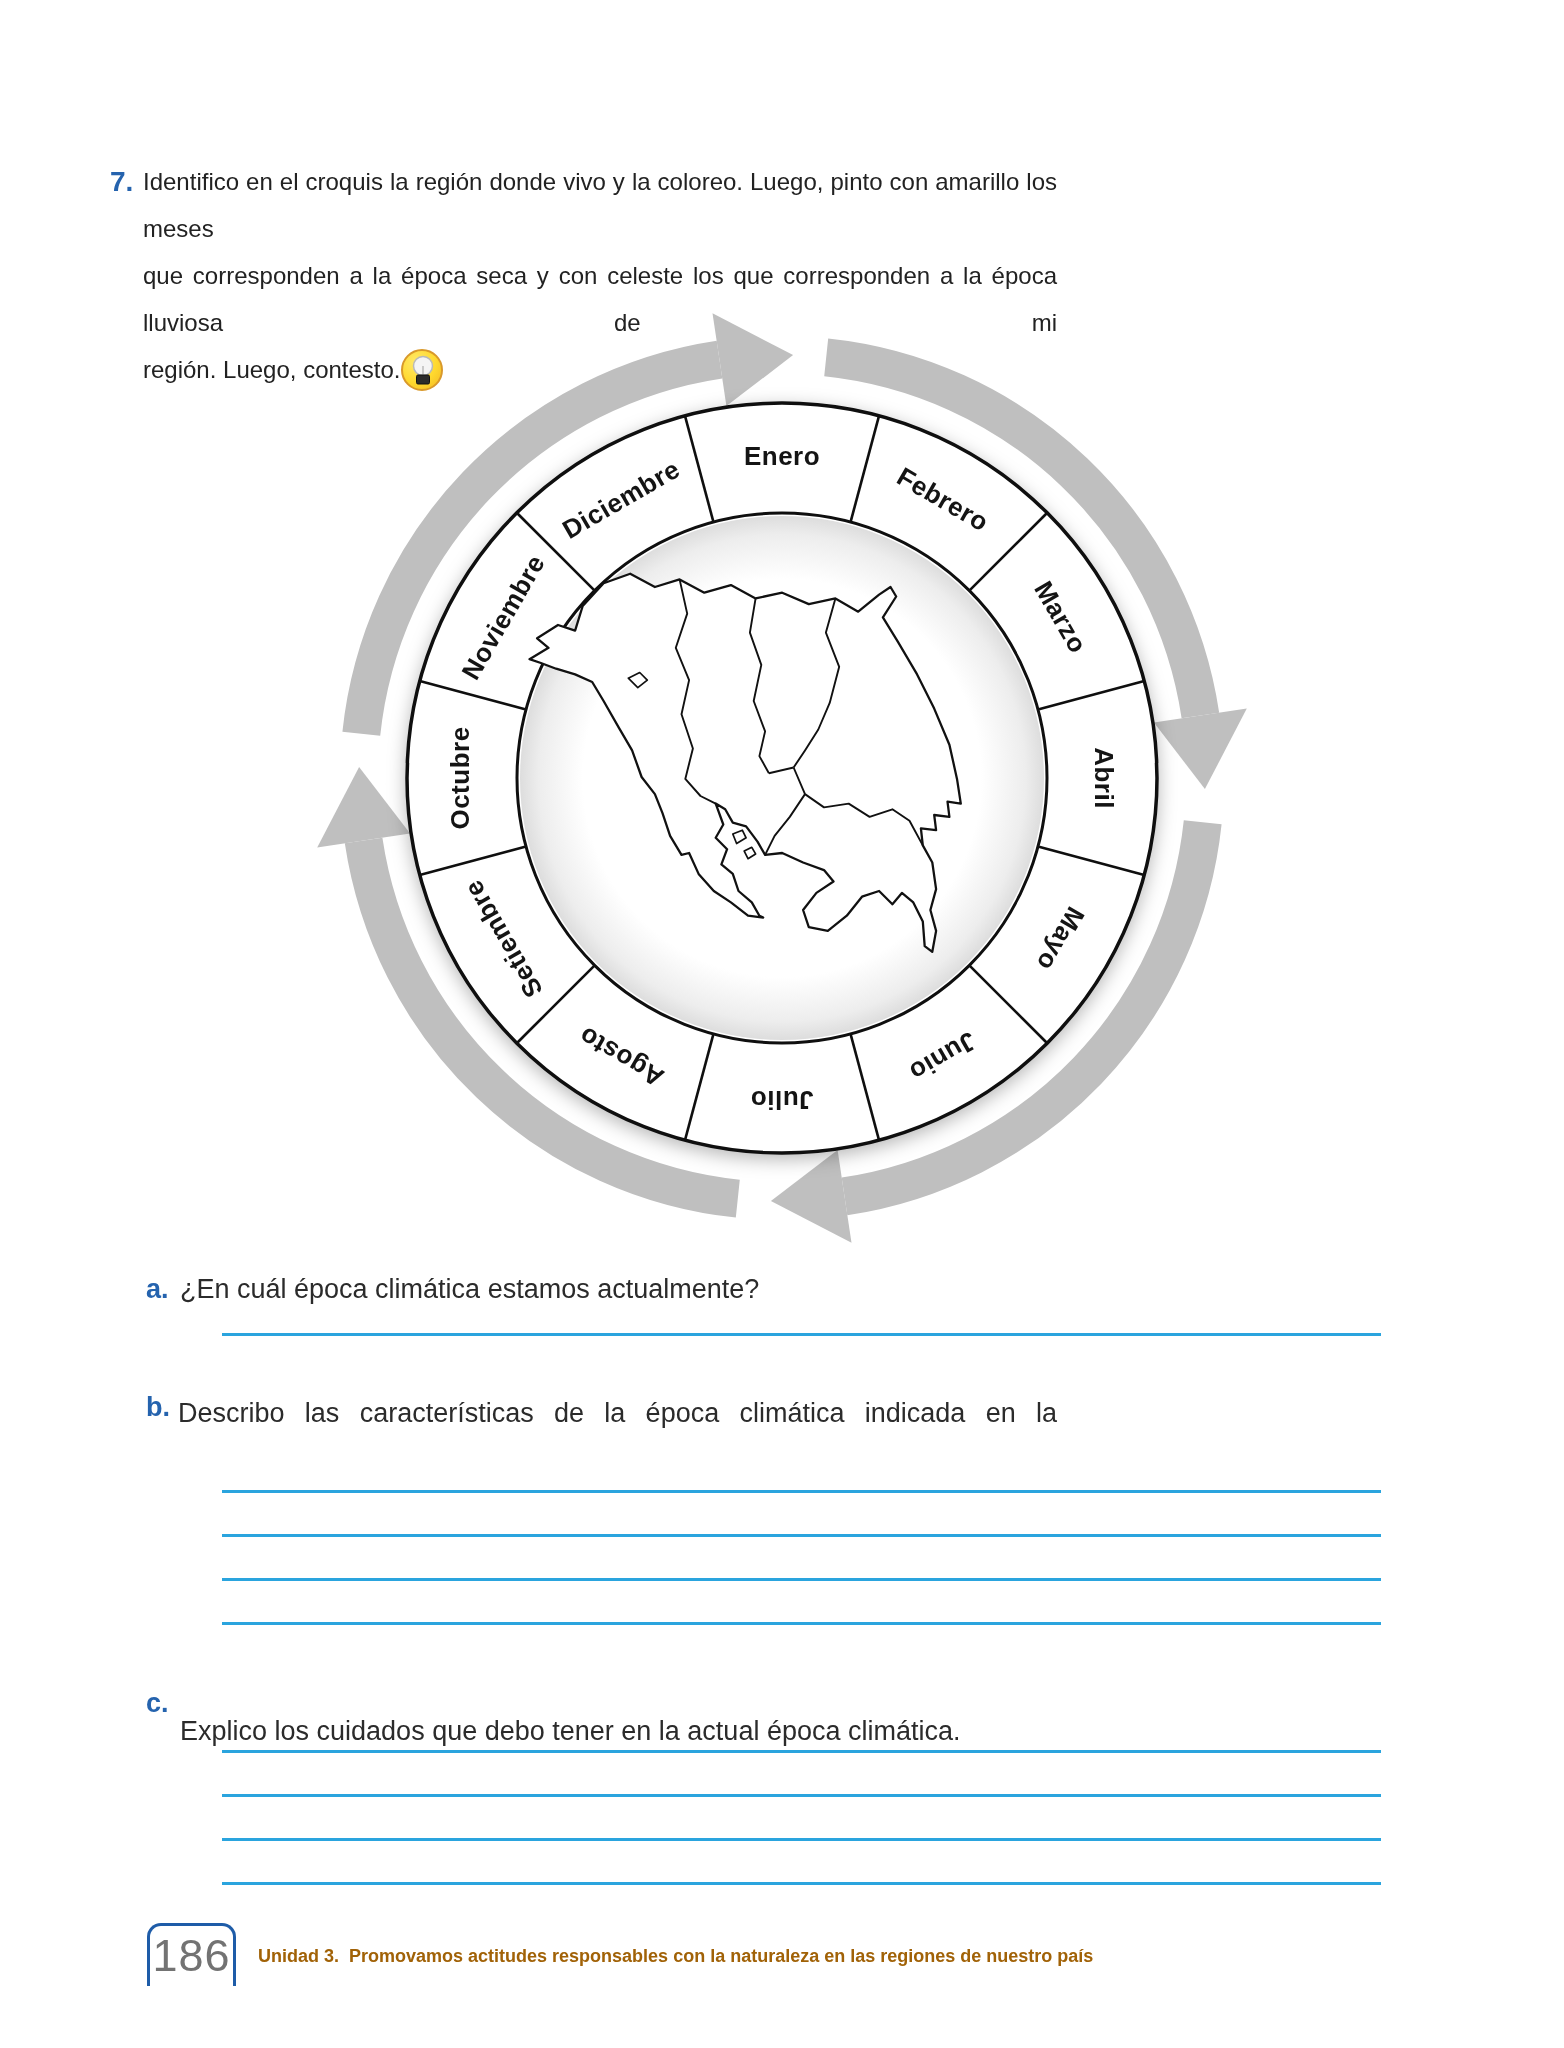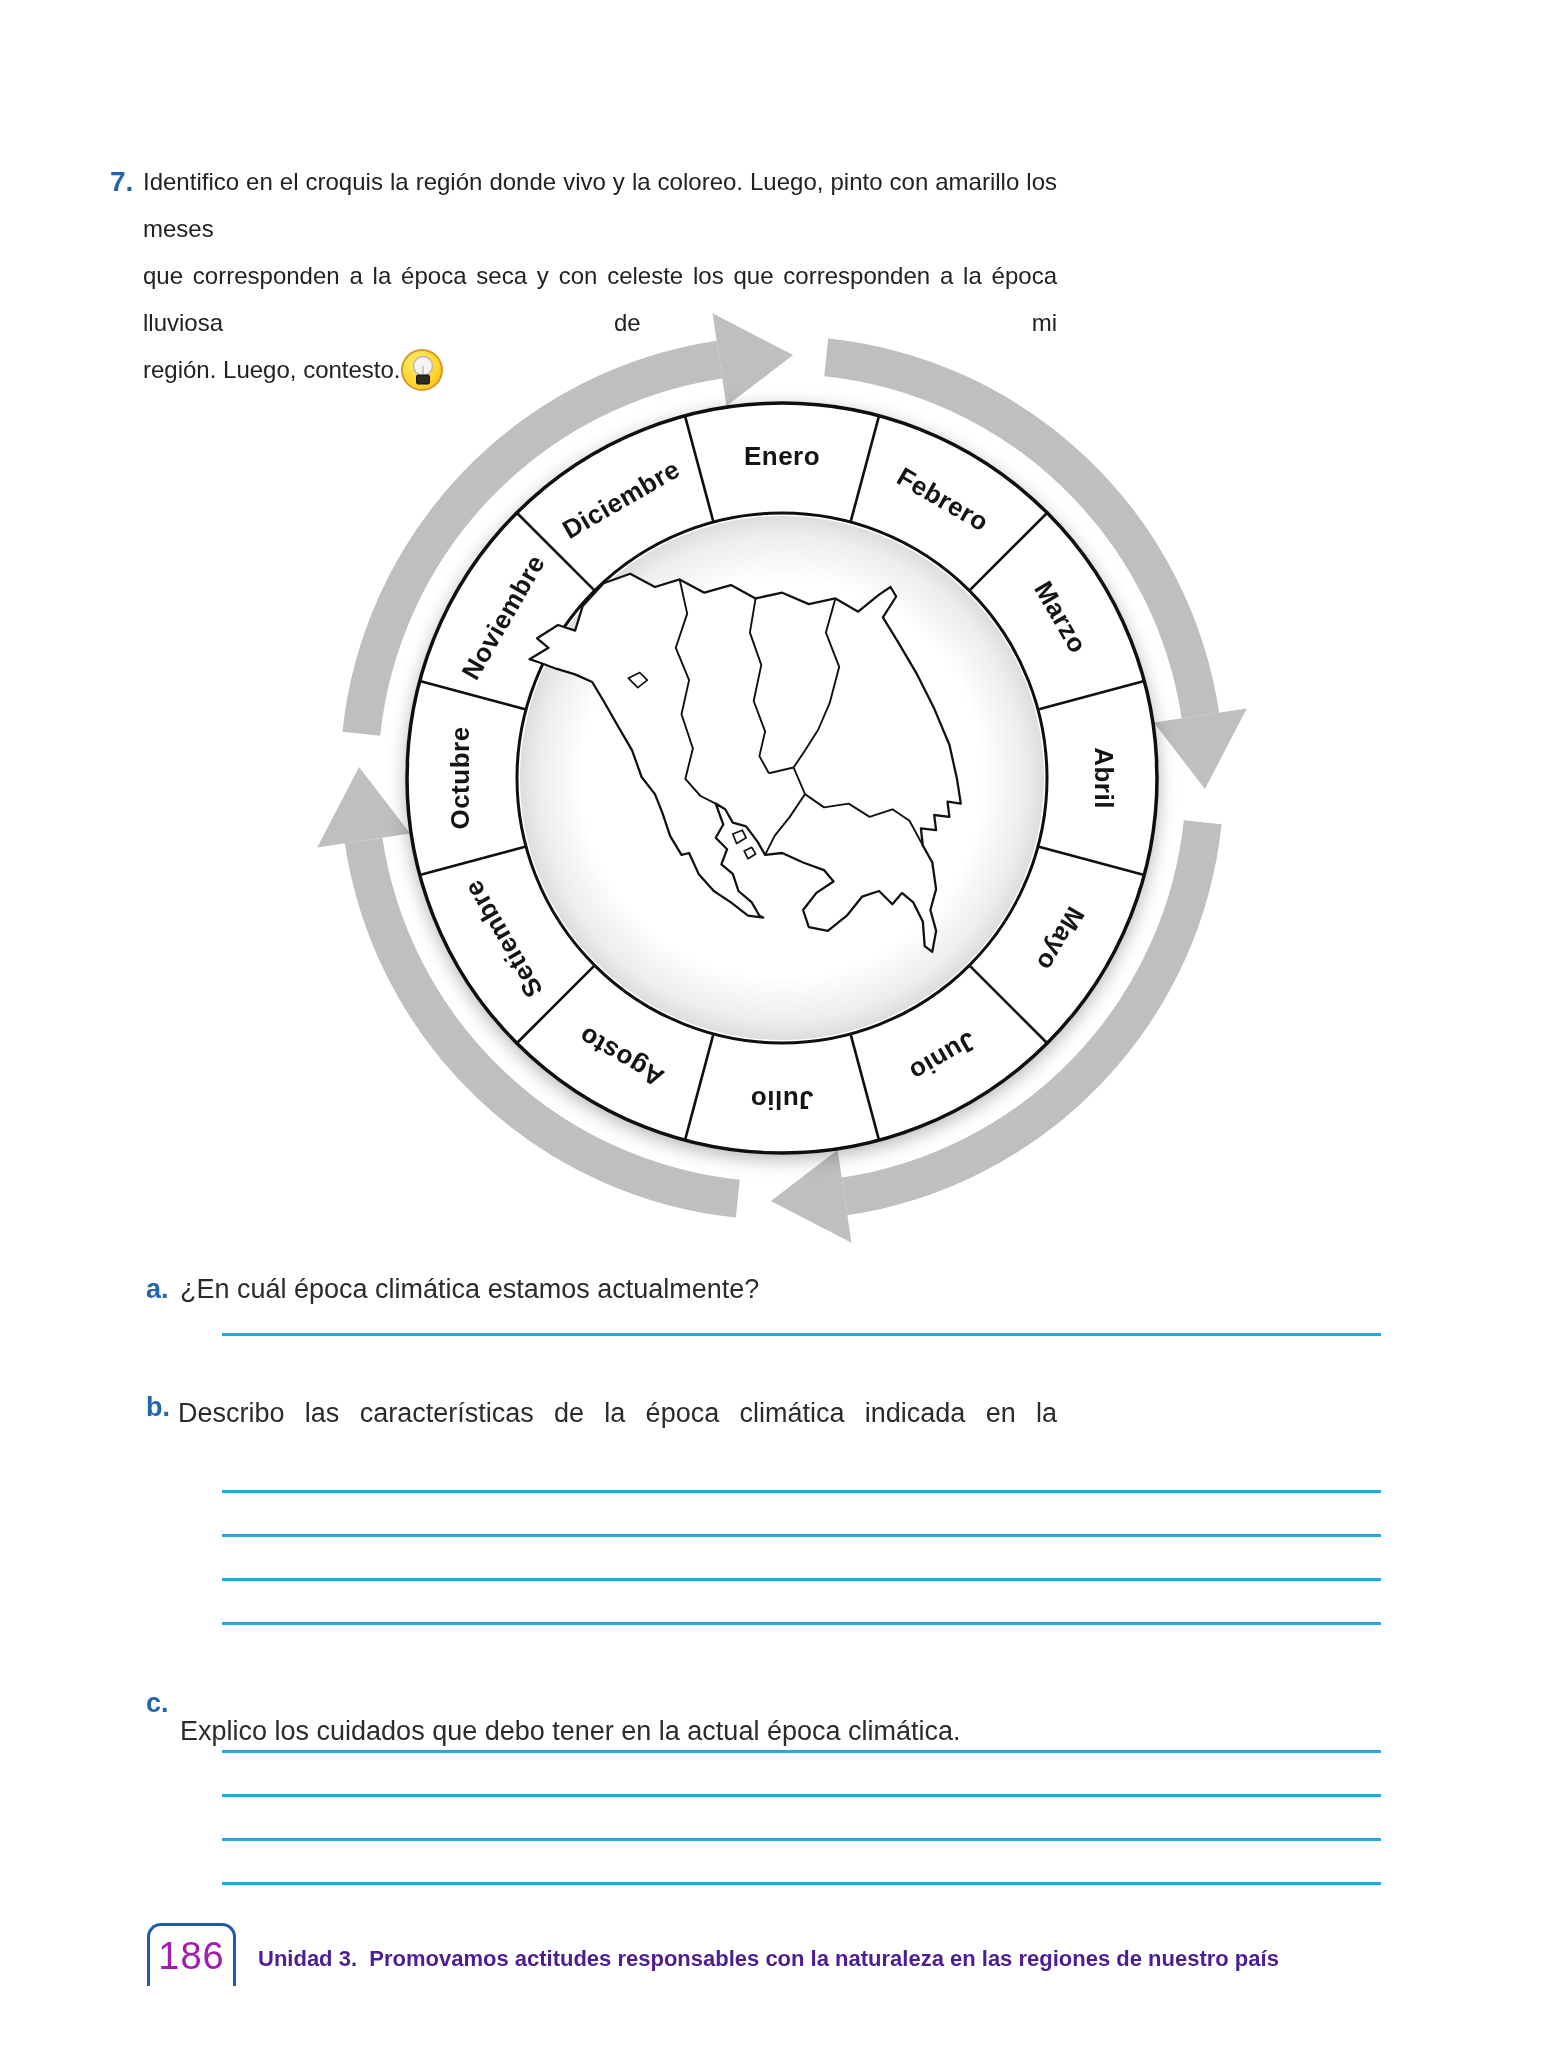--- a/index.html
+++ b/index.html
@@ -37,23 +37,23 @@
   .q-text{font-size:27px;color:#2b2b2b;}
   #qb-text{width:879px;line-height:42px;}
   .answer-lines{position:absolute;left:222px;width:1159px;}
   .answer-line{height:3px;margin-bottom:41px;}
   
   #page-box{
     left:147px;top:1923px;width:89px;height:63px;box-sizing:border-box;
     border:3px solid #1e5ca8;border-bottom:none;border-radius:14px 14px 0 0;
     display:flex;align-items:center;justify-content:center;
   }
-  #page-number{font-size:38px;color:#a21caf;letter-spacing:1px;}
+  #page-number{font-size:45px;color:#737373;letter-spacing:1px;}
   #footer-text{
-    left:258px;top:1946px;font-size:22px;font-weight:bold;color:#4c1d95;
+    left:258px;top:1946px;font-size:18px;font-weight:bold;color:#a16207;
     white-space:pre;
   }
 </style>
 </head>
 <body>
 
 <div class="abs" id="item-number">7.</div>
 <div class="abs" id="instruction">
   <div class="iline just">Identifico en el croquis la región donde vivo y la coloreo. Luego, pinto con amarillo los meses</div>
   <div class="iline just">que corresponden a la época seca y con celeste los que corresponden a la época lluviosa de mi</div>

